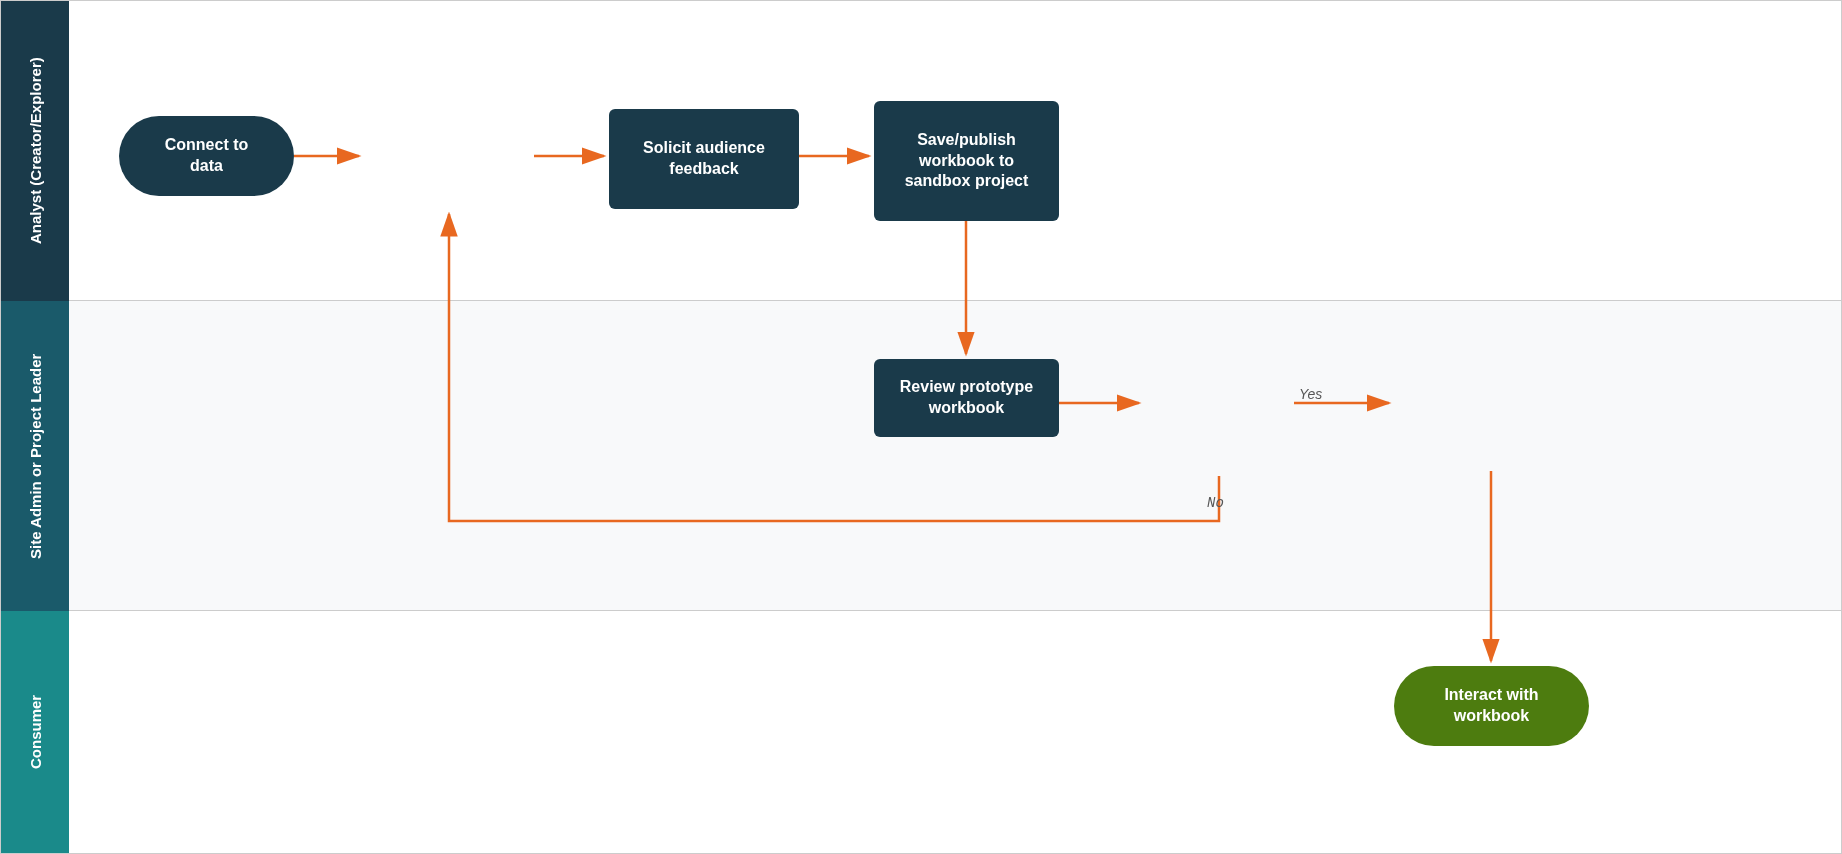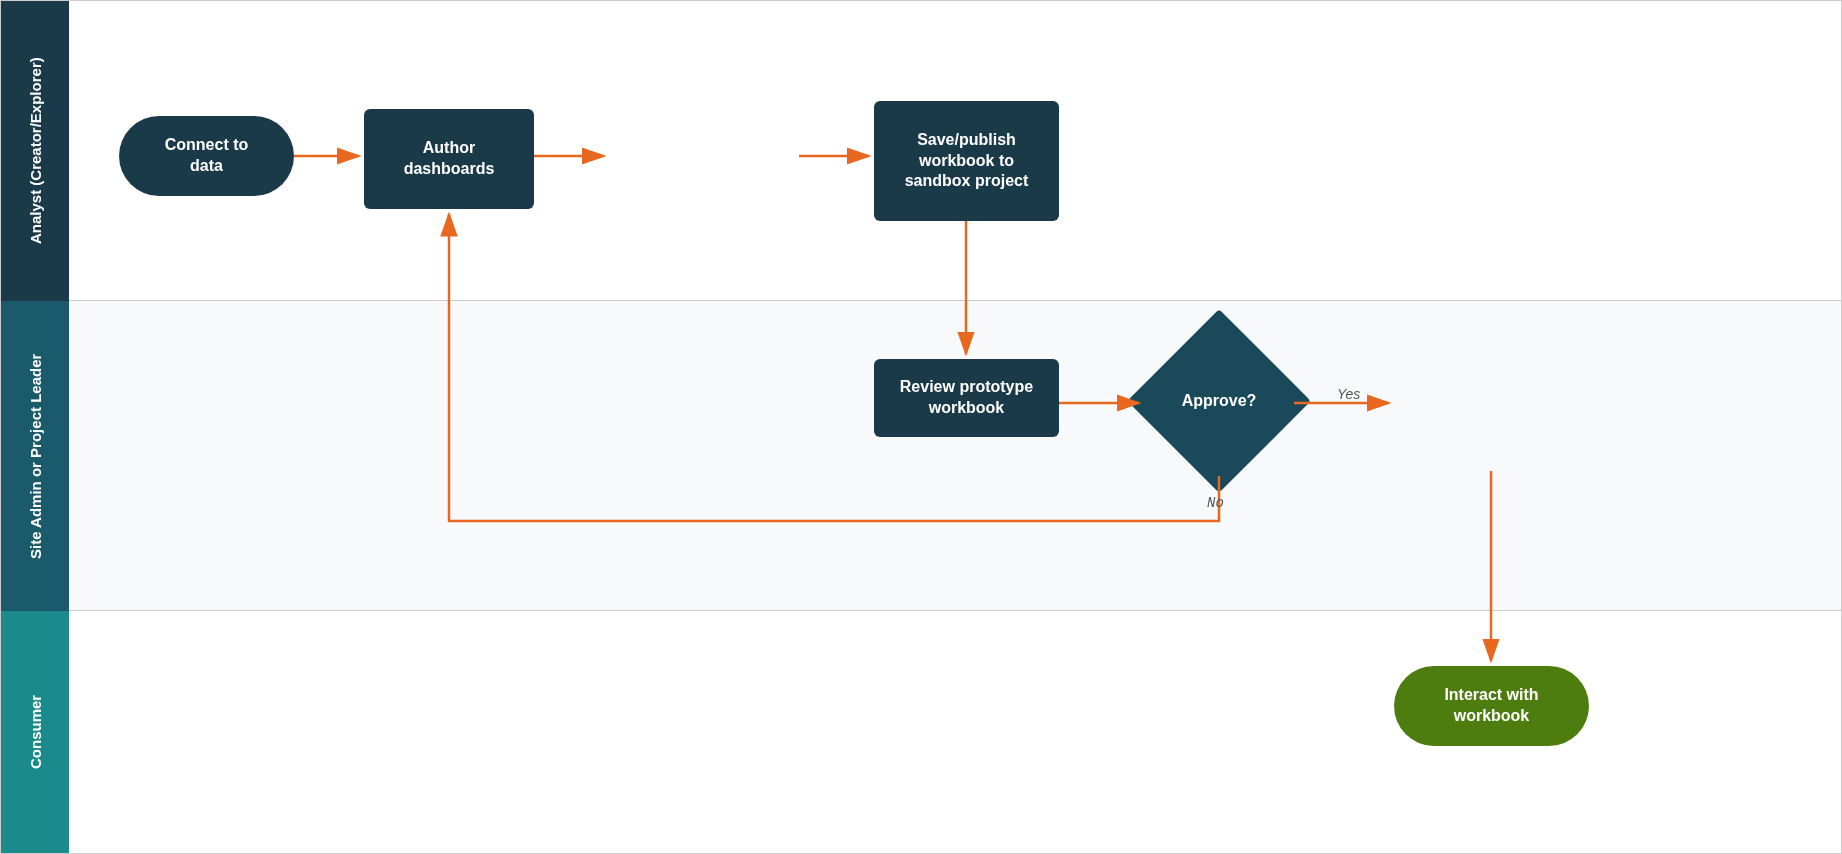--- a/index.html
+++ b/index.html
@@ -177,44 +177,40 @@
   <div class="main-content">
 
     <div class="swimlane-row row-analyst"></div>
     <div class="swimlane-row row-siteadmin"></div>
     <div class="swimlane-row row-consumer"></div>
 
     <div class="node node-pill" style="left: 50px; top: 115px; width: 175px; height: 80px;">
       Connect to<br>data
     </div>
 
-    <div class="node node-rect" style="left: 295px; top: 108px; width: 170px; height: 100px;">
-      Author<br>dashboards
-    </div>
-
+
+    <div class="node node-rect" style="left: 540px; top: 108px; width: 190px; height: 100px;">
+      Solicit audience<br>feedback
+    </div>
 
     <div class="node node-rect" style="left: 805px; top: 100px; width: 185px; height: 120px;">
       Save/publish<br>workbook to<br>sandbox project
     </div>
 
     <div class="node node-rect" style="left: 805px; top: 358px; width: 185px; height: 78px;">
       Review prototype<br>workbook
     </div>
 
-    <div class="node-diamond-wrapper" style="position: absolute; left: 1075px; top: 325px; width: 150px; height: 150px;">
-      <div class="node-diamond"></div>
-      <div class="node-diamond-text">Approve?</div>
-    </div>
 
 
     <div class="node node-pill-teal" style="left: 1325px; top: 665px; width: 195px; height: 80px;">
       Interact with<br>workbook
     </div>
 
-    <div class="arrow-label" style="left: 1268px; top: 385px;">Yes</div>
+    <div class="arrow-label" style="left: 1230px; top: 385px;">Yes</div>
 
     <div class="arrow-label" style="left: 1138px; top: 494px; font-family: Liberation Mono, monospace;">No</div>
 
     <svg class="arrows-svg">
       <defs>
         <marker id="arrowhead" markerWidth="10" markerHeight="7" refX="9" refY="3.5" orient="auto">
           <polygon points="0 0, 10 3.5, 0 7" fill="#e86820"></polygon>
         </marker>
       </defs>
 

